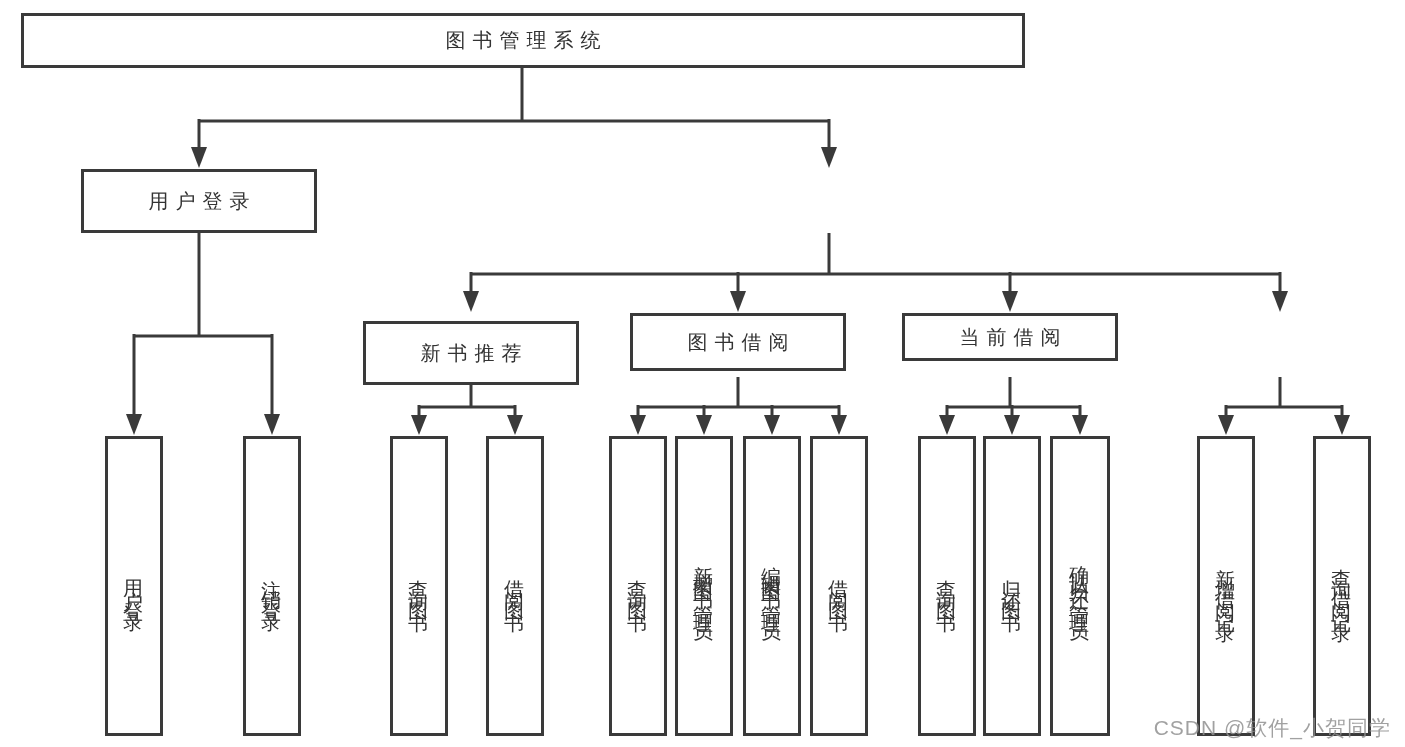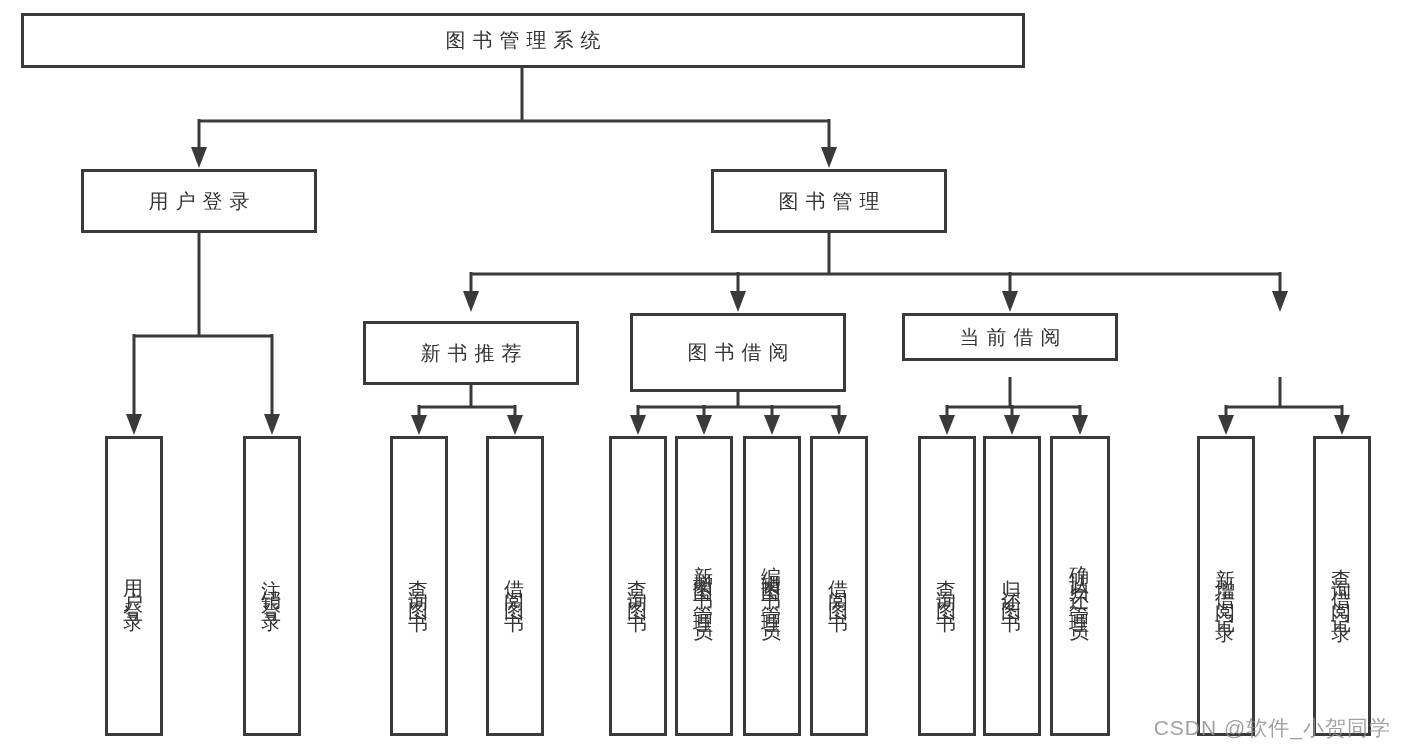--- a/index.html
+++ b/index.html
@@ -51,21 +51,21 @@
     font-size: 21px;
     color: rgba(145, 145, 145, 0.85);
     letter-spacing: 1px;
     white-space: nowrap;
   }
   
   #n-root    { left: 21px;   top: 13px;  width: 1004px; height: 55px; }
   #n-login   { left: 81px;   top: 169px; width: 236px;  height: 64px; }
   #n-mgmt    { left: 711px;  top: 169px; width: 236px;  height: 64px; }
   #n-rec     { left: 363px;  top: 313px; width: 216px;  height: 64px; margin-top: 8px; }
-  #n-borrow  { left: 630px;  top: 313px; width: 216px;  height: 79px; }
+  #n-borrow  { left: 630px;  top: 313px; width: 216px;  height: 58px; }
   #n-current { left: 902px;  top: 313px; width: 216px;  height: 48px; }
   #n-record  { left: 1172px; top: 313px; width: 216px;  height: 64px; }
   .leaf { top: 436px; width: 58px; height: 300px; }
   #n-l1 { left: 105px; }
   #n-l2 { left: 243px; }
   #n-r1 { left: 390px; }
   #n-r2 { left: 486px; }
   #n-b1 { left: 609px; }
   #n-b2 { left: 675px; }
   #n-b3 { left: 743px; }
@@ -128,23 +128,20 @@
     </g>
   </svg>
 
   <div id="n-root" class="box">
     <span class="lbl">图书管理系统</span>
   </div>
 
   <div id="n-login" class="box">
     <span class="lbl">用户登录</span>
   </div>
-  <div id="n-mgmt" class="box">
-    <span class="lbl">图书管理</span>
-  </div>
 
   <div id="n-rec" class="box">
     <span class="lbl">新书推荐</span>
   </div>
   <div id="n-borrow" class="box">
     <span class="lbl">图书借阅</span>
   </div>
   <div id="n-current" class="box">
     <span class="lbl">当前借阅</span>
   </div>

